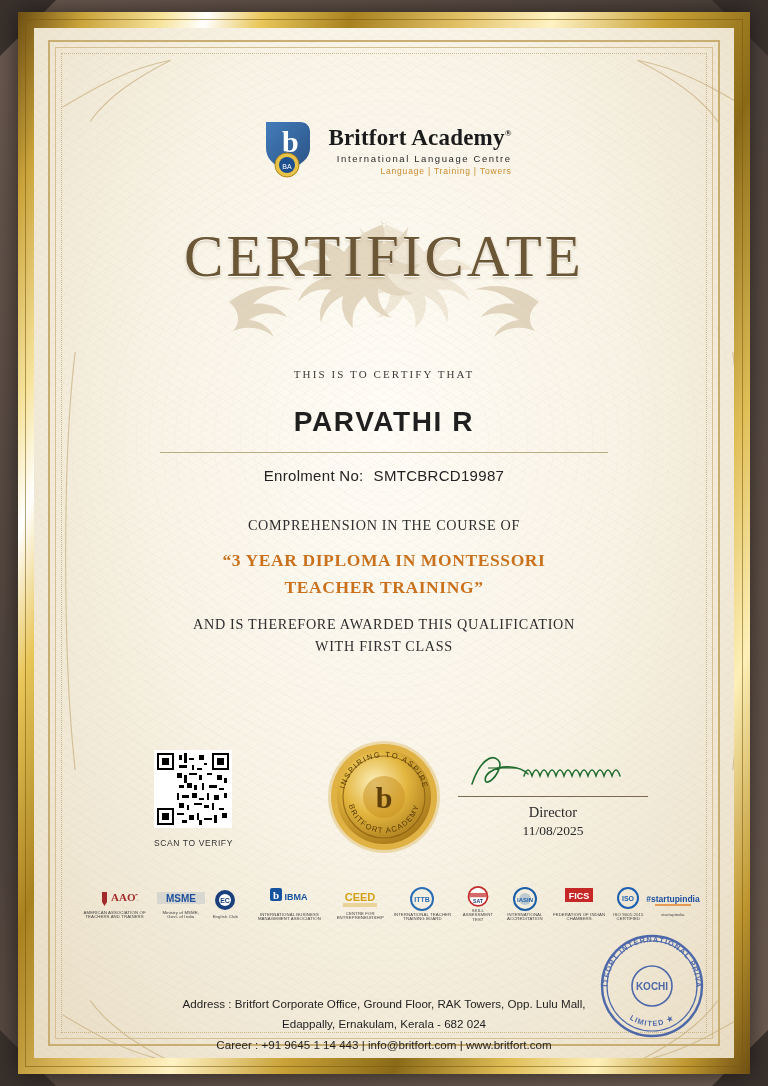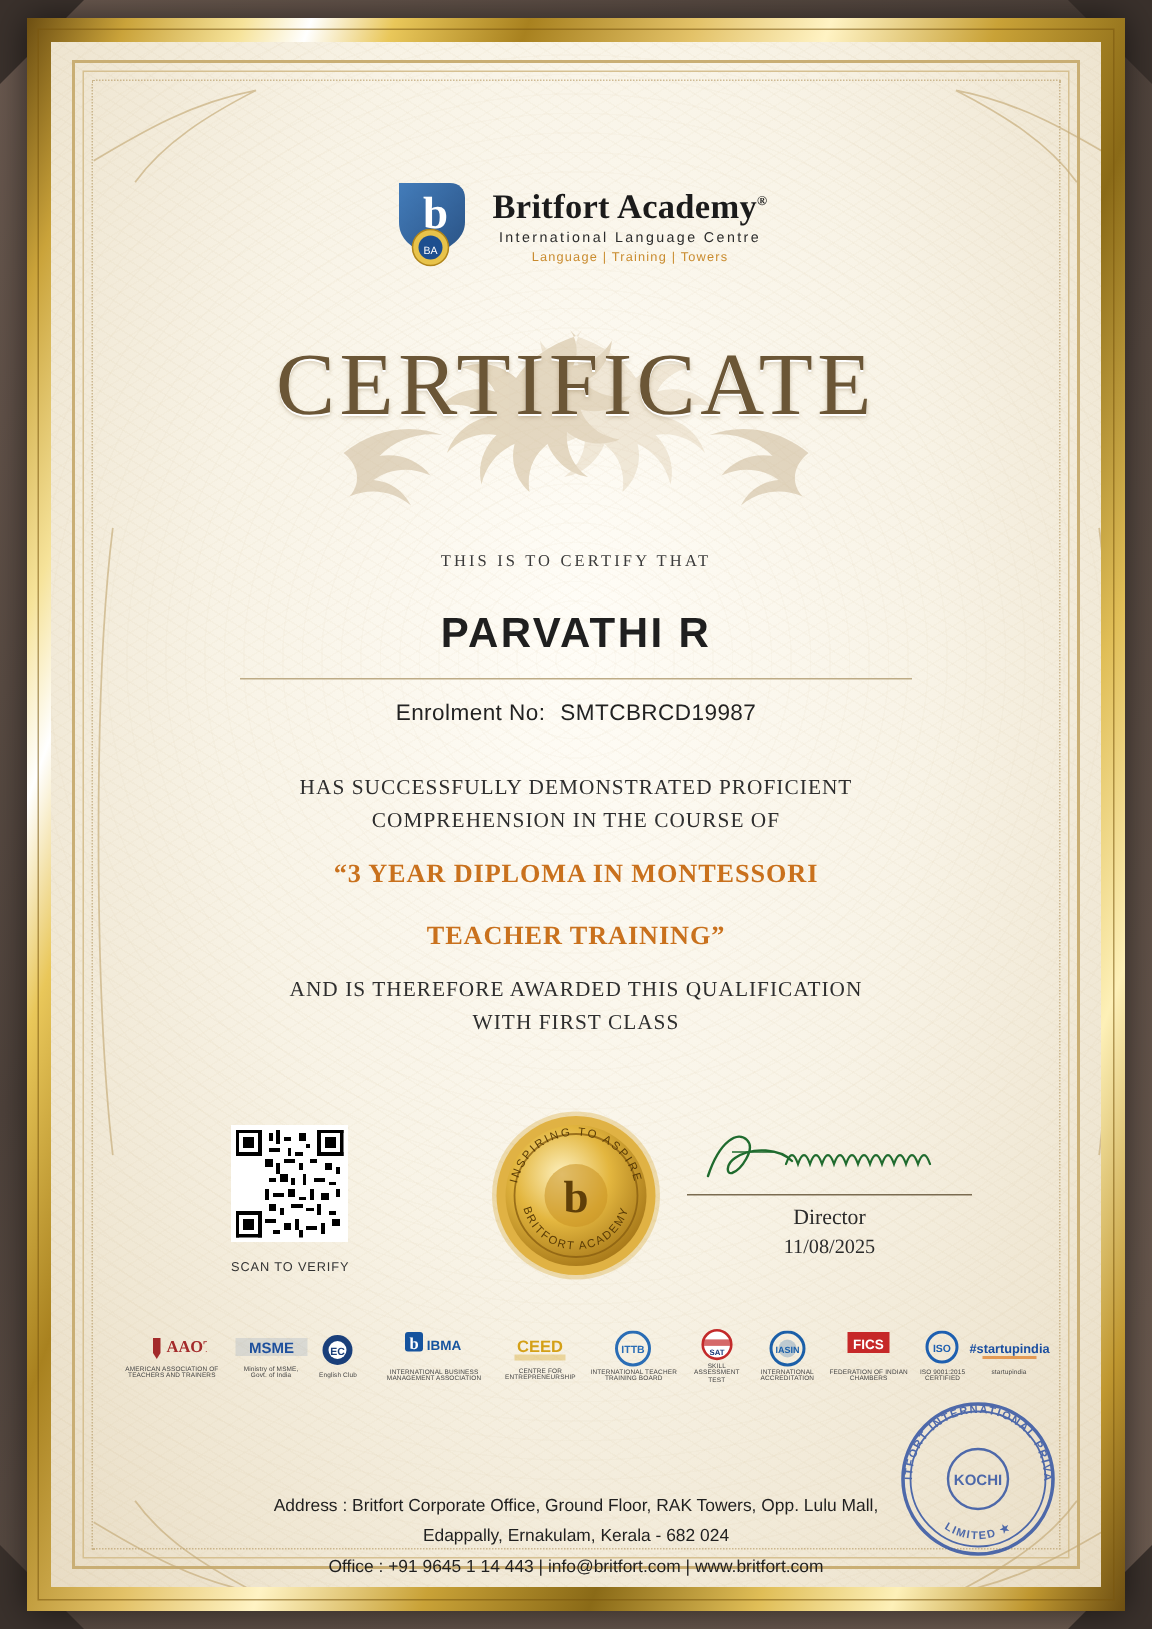--- a/index.html
+++ b/index.html
@@ -94,21 +94,21 @@
     left: 46px; right: 46px; top: 26px;
     text-align: center;
   }
 
   
   .logo-row {
     display: flex; align-items: center; justify-content: center;
     gap: 10px; margin-top: 64px;
   }
   .logo-mark { width: 62px; height: 64px; position: relative; }
-  .logo-text { text-align: center; }
+  .logo-text { text-align: right; }
   .logo-name {
     font-size: 23px; font-weight: bold; letter-spacing: .2px;
     color: #1b1b1b; font-family: "Liberation Serif", serif;
     position: relative; display: inline-block;
   }
   .logo-reg { font-size: 9px; vertical-align: super; color:#1b1b1b; }
   .logo-sub {
     font-size: 9.5px; letter-spacing: 1.6px; color: #2b2b2b;
     font-family: "Liberation Sans", sans-serif; margin-top: 2px;
   }
@@ -311,27 +311,26 @@
         <div class="certify-line">THIS IS TO CERTIFY THAT</div>
 
         <div class="recipient">PARVATHI R</div>
         <div class="rule"></div>
 
         <div class="enrol">
           <span>Enrolment No:</span><span class="enrol-val">SMTCBRCD19987</span>
         </div>
 
         <div class="body-block">
-          <div class="body-line">HAS SUCCESSFULLY DEMONSTRATED PROFICIENT</div>
           <div class="body-line">COMPREHENSION IN THE COURSE OF</div>
         </div>
 
         <div>
           <div class="course">“3 YEAR DIPLOMA IN MONTESSORI</div>
-          <div class="course" style="margin-top:16px">TEACHER TRAINING”</div>
+          <div class="course" style="margin-top:2px">TEACHER TRAINING”</div>
         </div>
 
         <div class="award-block">
           <div class="body-line">AND IS THEREFORE AWARDED THIS QUALIFICATION</div>
           <div class="body-line">WITH  FIRST CLASS</div>
         </div>
       </div>
 
       <div class="midrow">
 
@@ -531,21 +530,21 @@
         </div>
       </div>
 
       <div class="footer">
         <div>
           <span>Address  :</span>
           <span>Britfort Corporate Office, Ground Floor, RAK Towers, Opp. Lulu Mall,</span>
         </div>
         <div>Edappally, Ernakulam, Kerala - 682 024</div>
         <div>
-          <span>Office :</span>
+          <span>Career :</span>
           <span>+91 9645 1 14 443</span>
           <span>|</span>
           <span>info@britfort.com</span>
           <span>|</span>
           <span>www.britfort.com</span>
         </div>
       </div>
 
       <div class="stamp">
         <svg width="112" height="112" viewBox="0 0 112 112">

